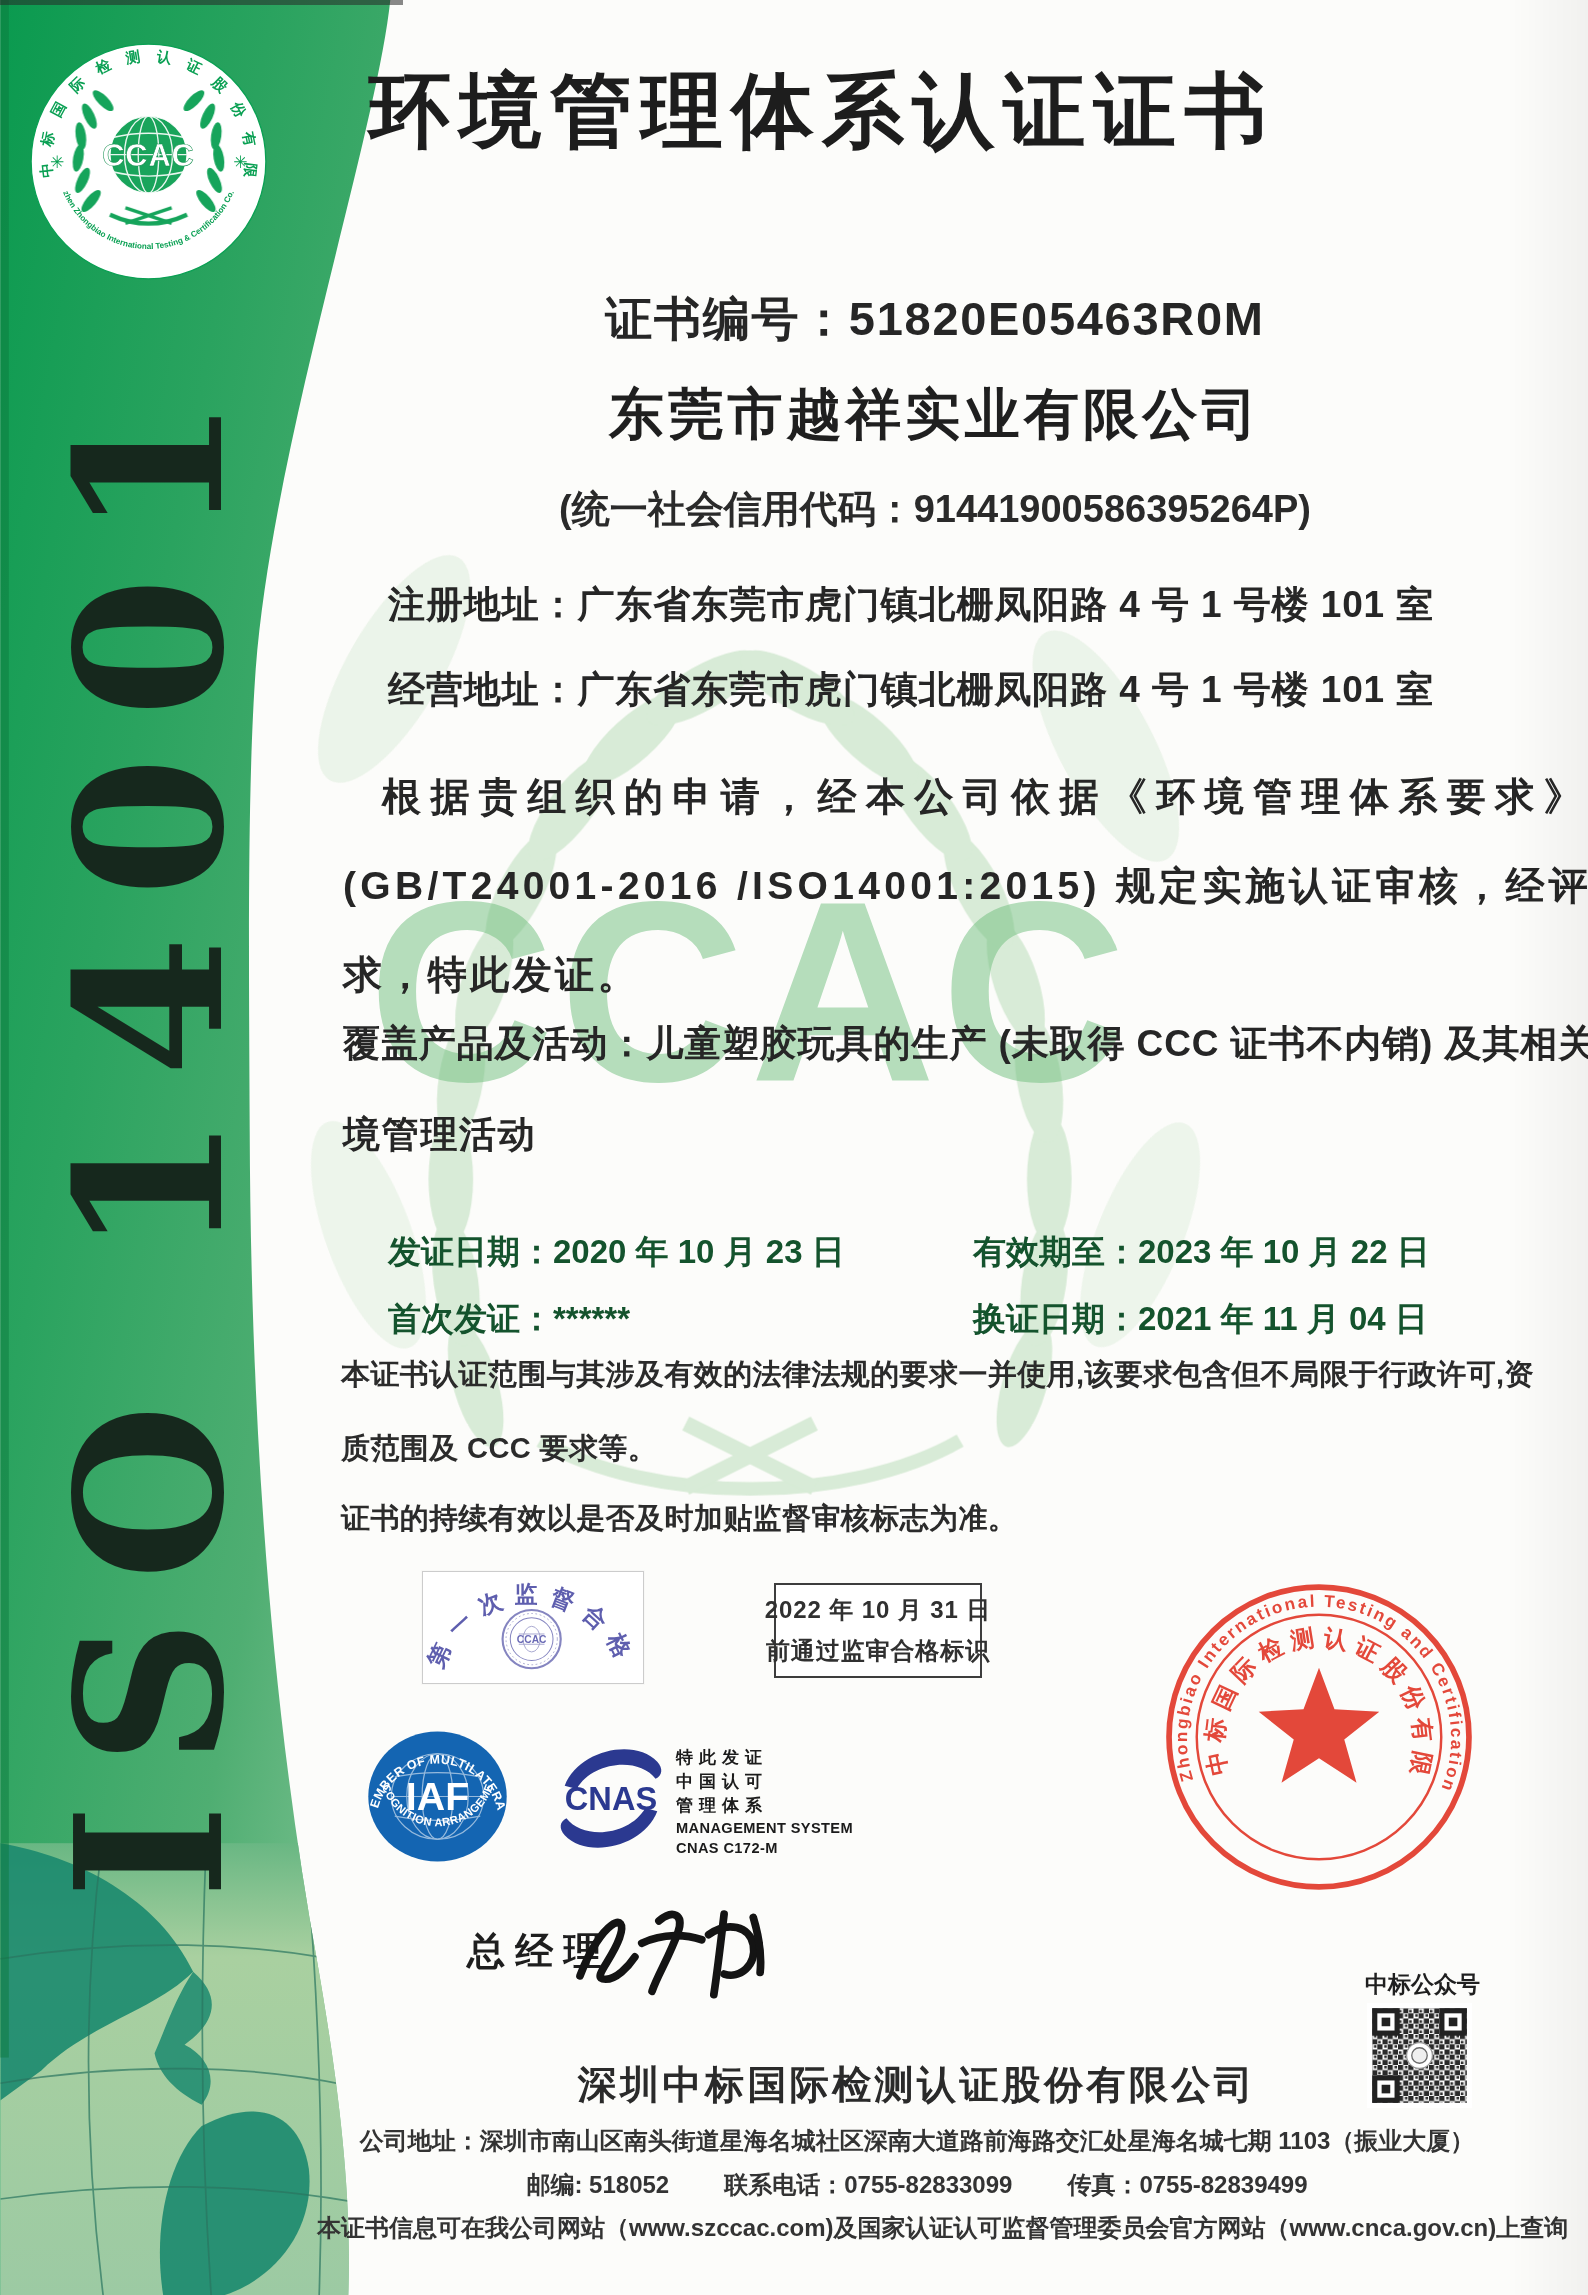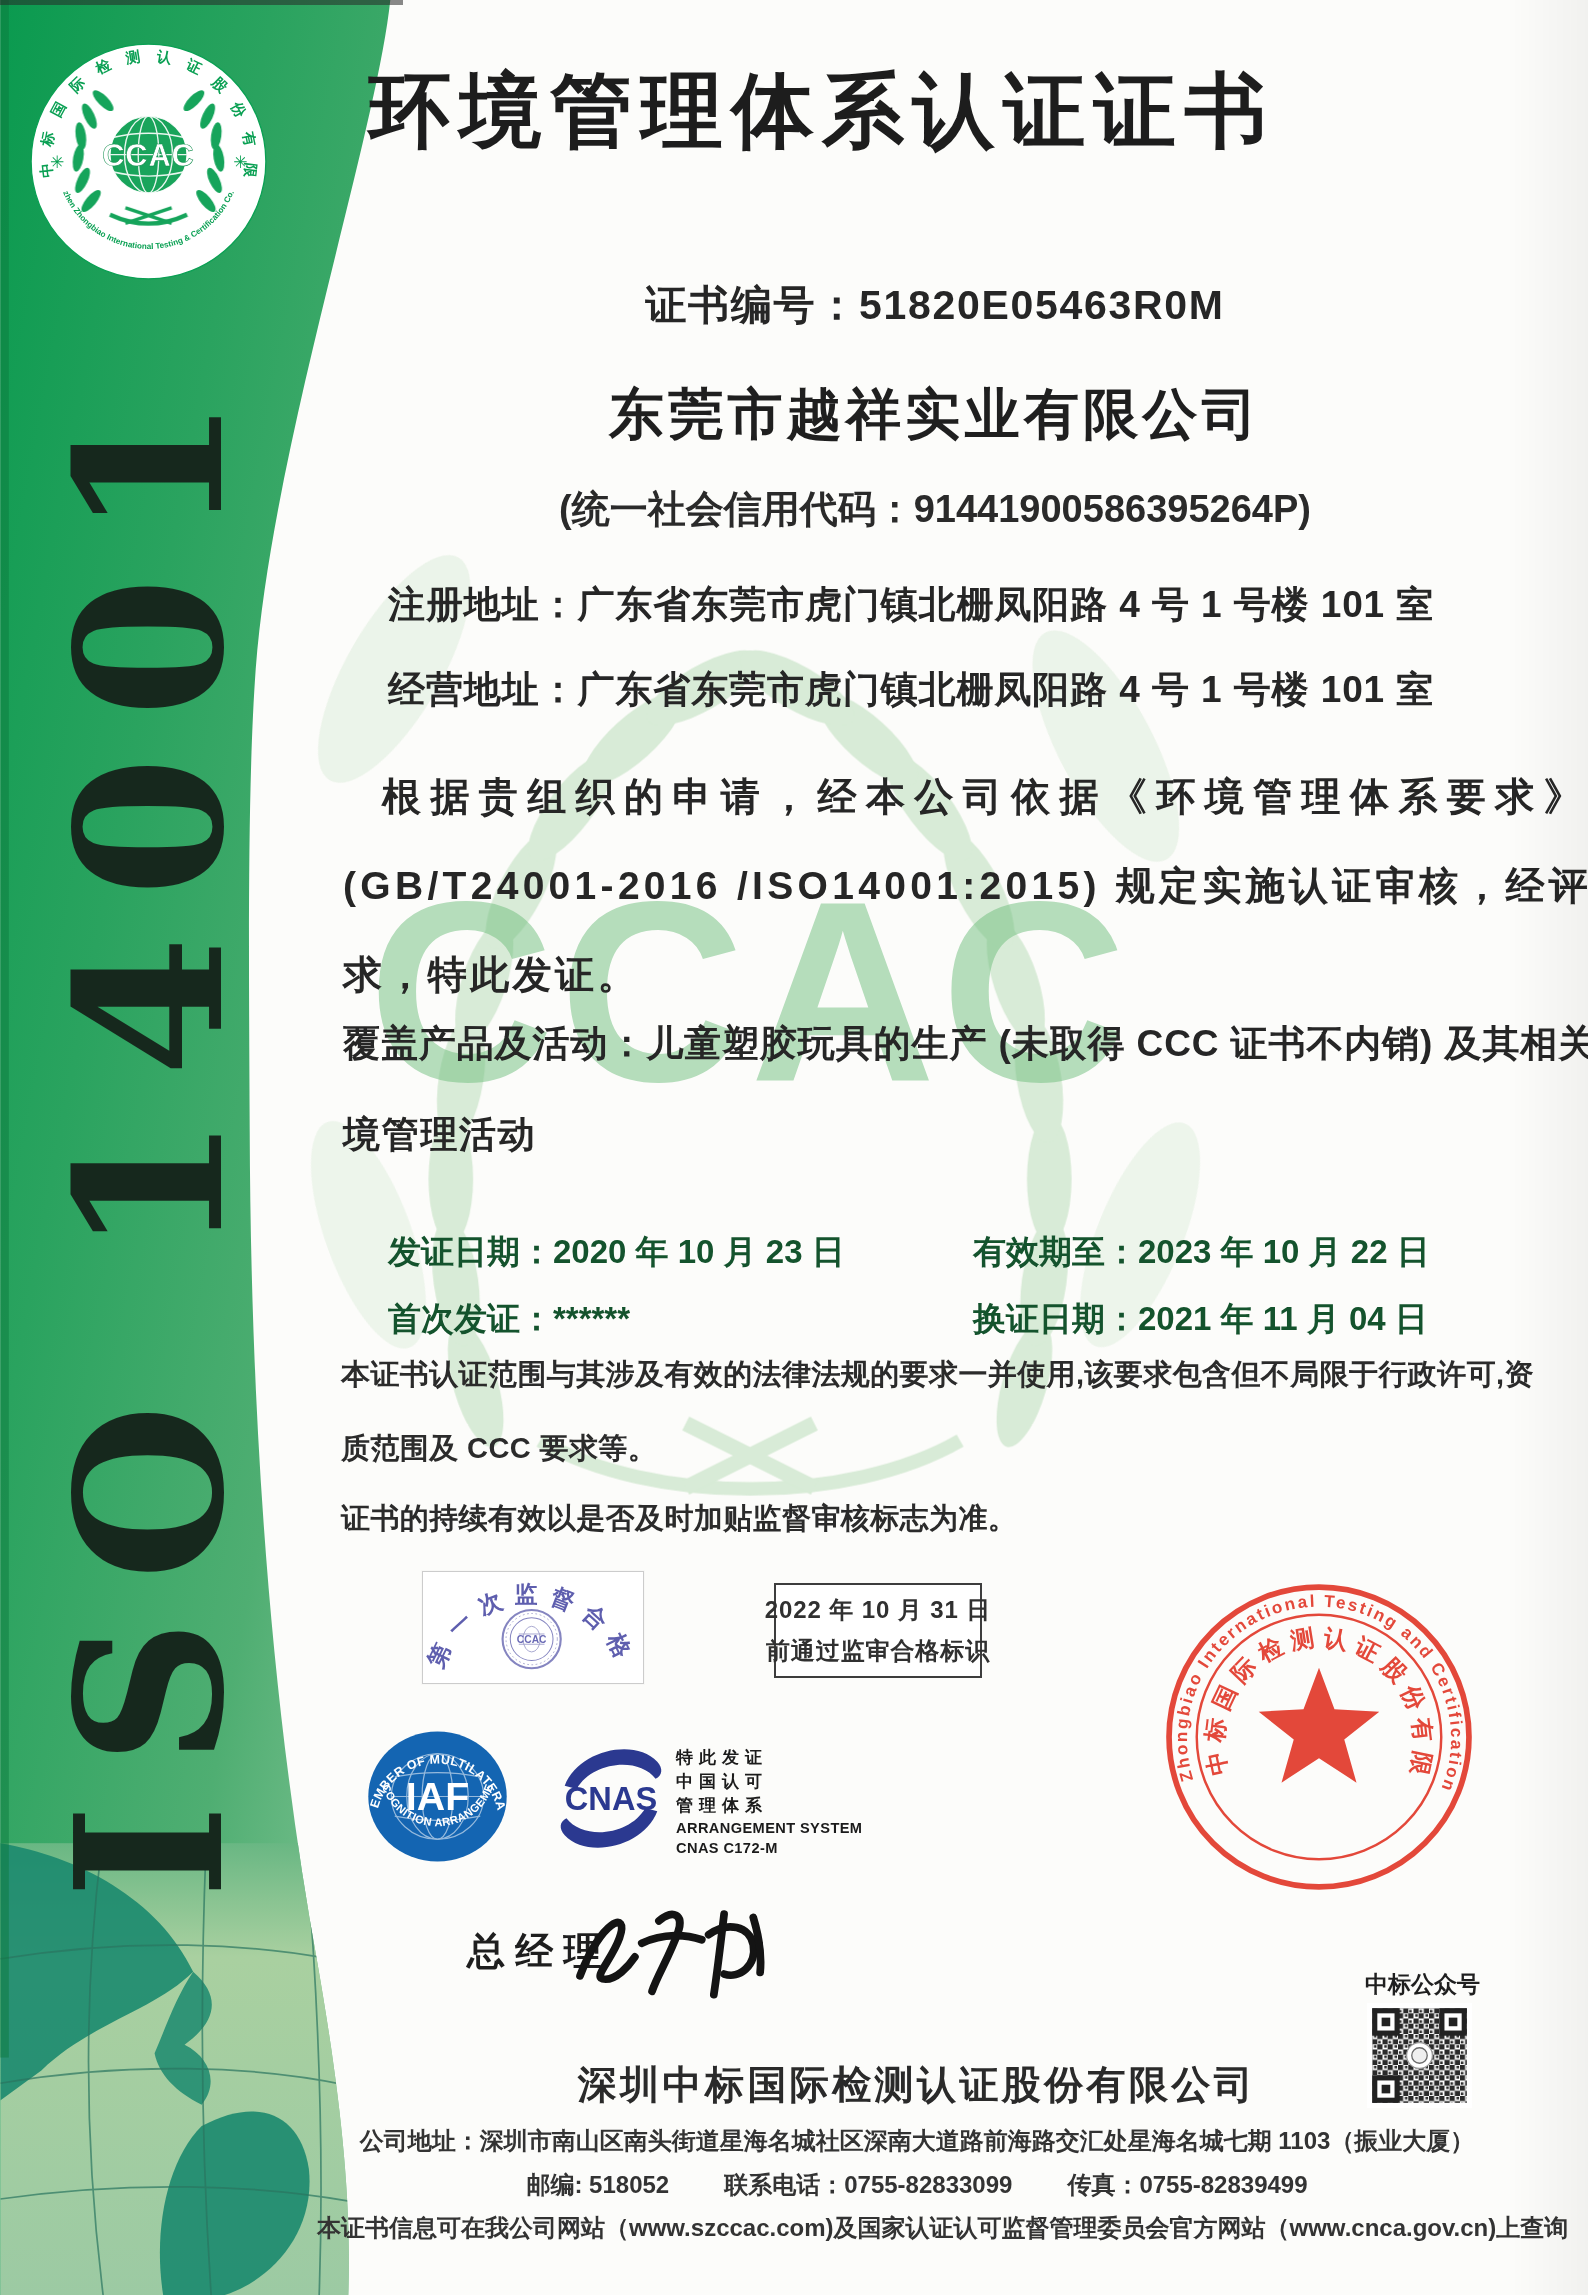--- a/index.html
+++ b/index.html
@@ -24,21 +24,21 @@
   }
   
   #watermark-svg{position:absolute;left:257px;top:463px;z-index:0;pointer-events:none;}
   
   .title{
     position:absolute;left:369px;top:57px;width:1192px;
     text-align:left;font-size:82px;font-weight:900;letter-spacing:8.6px;
     color:#1d1d1d;z-index:3;white-space:nowrap;
   }
   .center-col{position:absolute;left:309px;width:1252px;text-align:center;z-index:3;white-space:nowrap;}
-  .cert-number{top:278px;font-size:41px;font-weight:800;letter-spacing:1.7px;color:#262626;}
+  .cert-number{top:288px;font-size:47px;font-weight:800;letter-spacing:1.7px;color:#262626;}
   .company-name{top:378px;font-size:55px;font-weight:800;letter-spacing:4.3px;color:#1f1f1f;}
   .credit-code{top:484px;font-size:38px;font-weight:600;color:#2a2a2a;}
   .addr{position:absolute;left:388px;font-size:37px;font-weight:600;color:#262626;z-index:3;white-space:nowrap;letter-spacing:0.9px;}
   .addr1{top:580px;}
   .addr2{top:665px;}
   .statement{position:absolute;left:343px;width:1226px;z-index:3;color:#262626;font-weight:600;}
   .st1{top:770px;font-size:39px;letter-spacing:9.4px;text-indent:39px;white-space:nowrap;}
   .st2{top:859px;font-size:39px;letter-spacing:4.3px;white-space:nowrap;}
   .st3{top:948px;font-size:39px;letter-spacing:3.4px;white-space:nowrap;}
   .scope1{top:1019px;font-size:37px;letter-spacing:0.9px;white-space:nowrap;}
@@ -298,21 +298,21 @@
 
   <svg id="cnas-svg" width="120" height="129" viewBox="0 0 140 150">
     <path d="M 16,60 C 32,18 98,4 124,32 C 131,40 130,48 122,52 C 102,26 48,32 30,64 Z" fill="#2b3990"></path>
     <path d="M 124,90 C 108,132 42,146 16,118 C 9,110 10,102 18,98 C 38,124 92,118 110,86 Z" fill="#2b3990"></path>
     <text x="70" y="88" text-anchor="middle" font-size="38" font-weight="900" fill="#2b3990" letter-spacing="0">CNAS</text>
   </svg>
   <div class="cnas-text">
     <div class="cjk">特此发证</div>
     <div class="cjk">中国认可</div>
     <div class="cjk">管理体系</div>
-    <div class="lat">ARRANGEMENT SYSTEM</div>
+    <div class="lat">MANAGEMENT SYSTEM</div>
     <div class="lat">CNAS C172-M</div>
   </div>
 
   <div class="gm-label">总经理</div>
   <svg id="sig-svg" width="223" height="129" viewBox="0 0 260 150">
     <g fill="none" stroke="#141414" stroke-width="9" stroke-linecap="round" stroke-linejoin="round">
       <path d="M 28,108 C 52,44 86,30 74,64 C 64,92 40,112 58,112 C 70,112 84,98 92,86"></path>
       <path d="M 120,44 C 136,30 150,36 142,58 C 132,86 118,108 112,126"></path>
       <path d="M 100,70 C 126,58 152,60 170,66"></path>
       <path d="M 196,36 C 192,70 188,104 184,130"></path>

